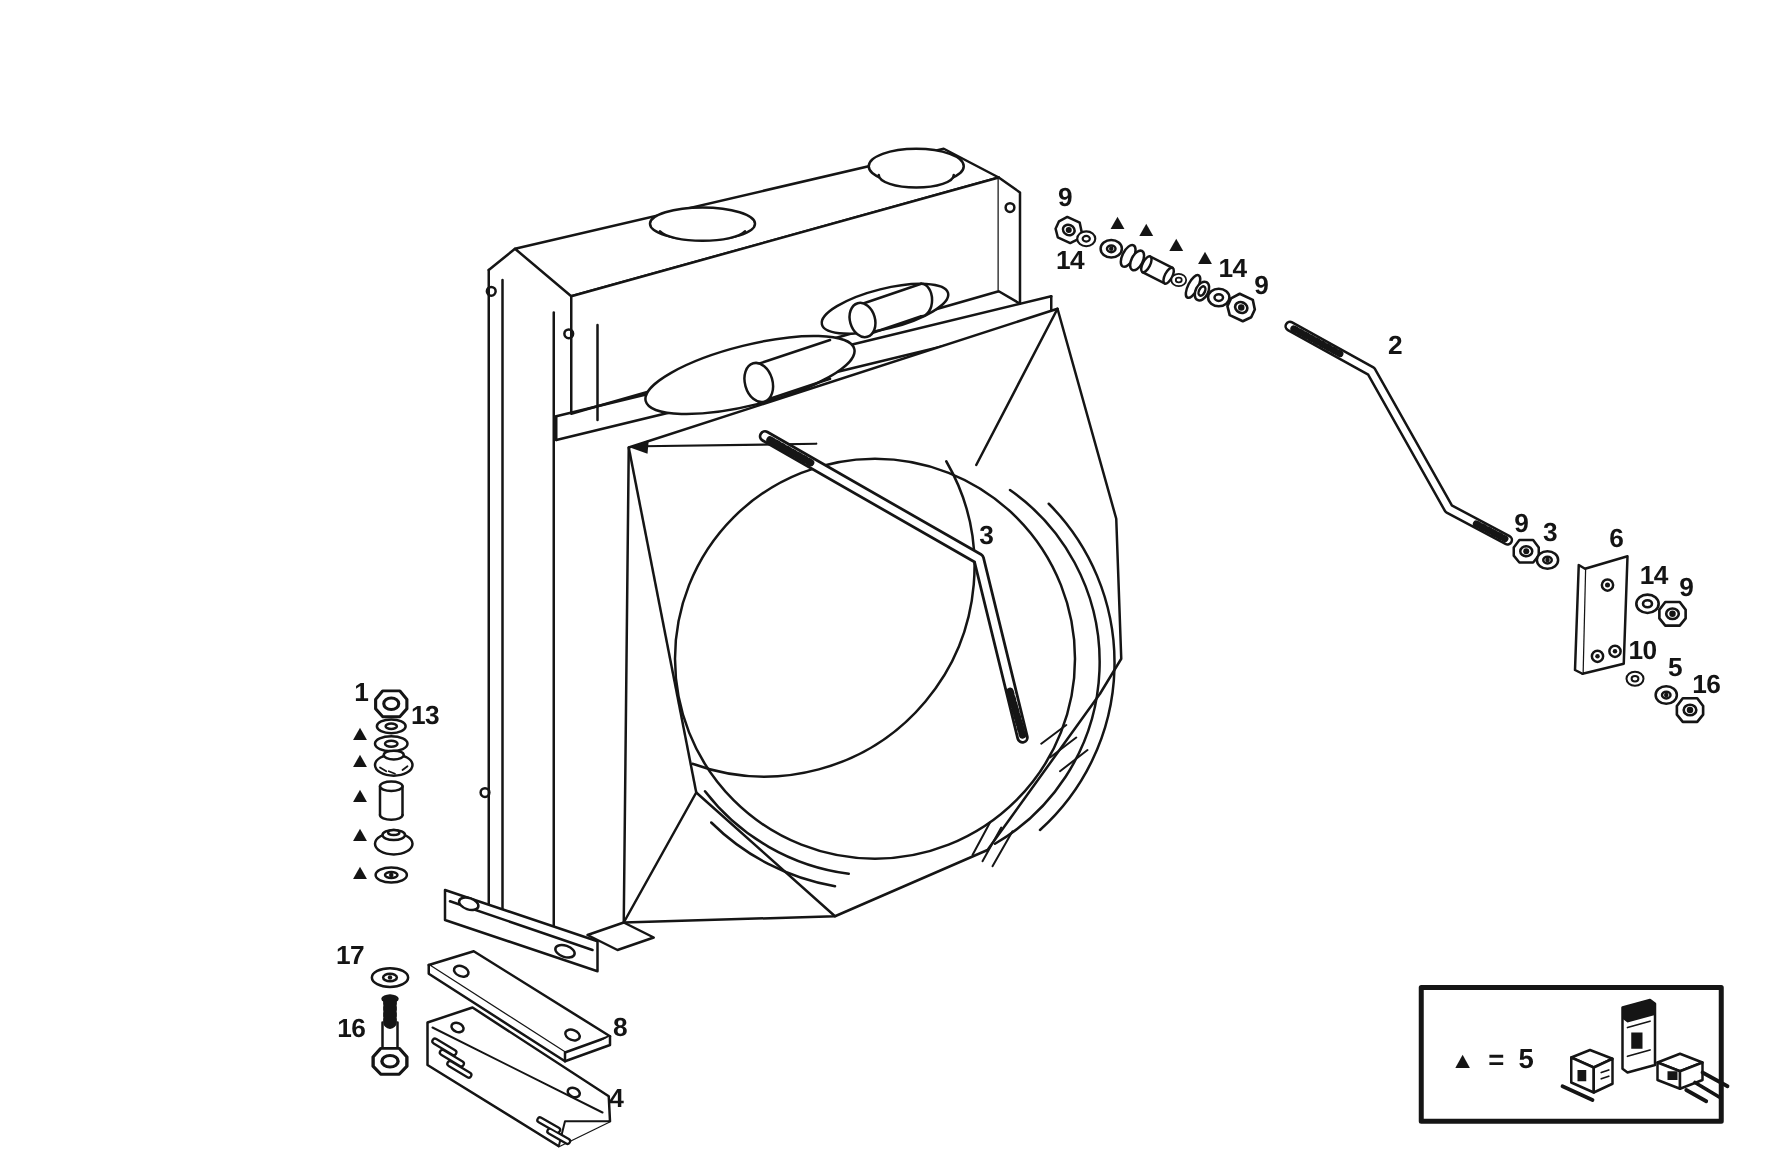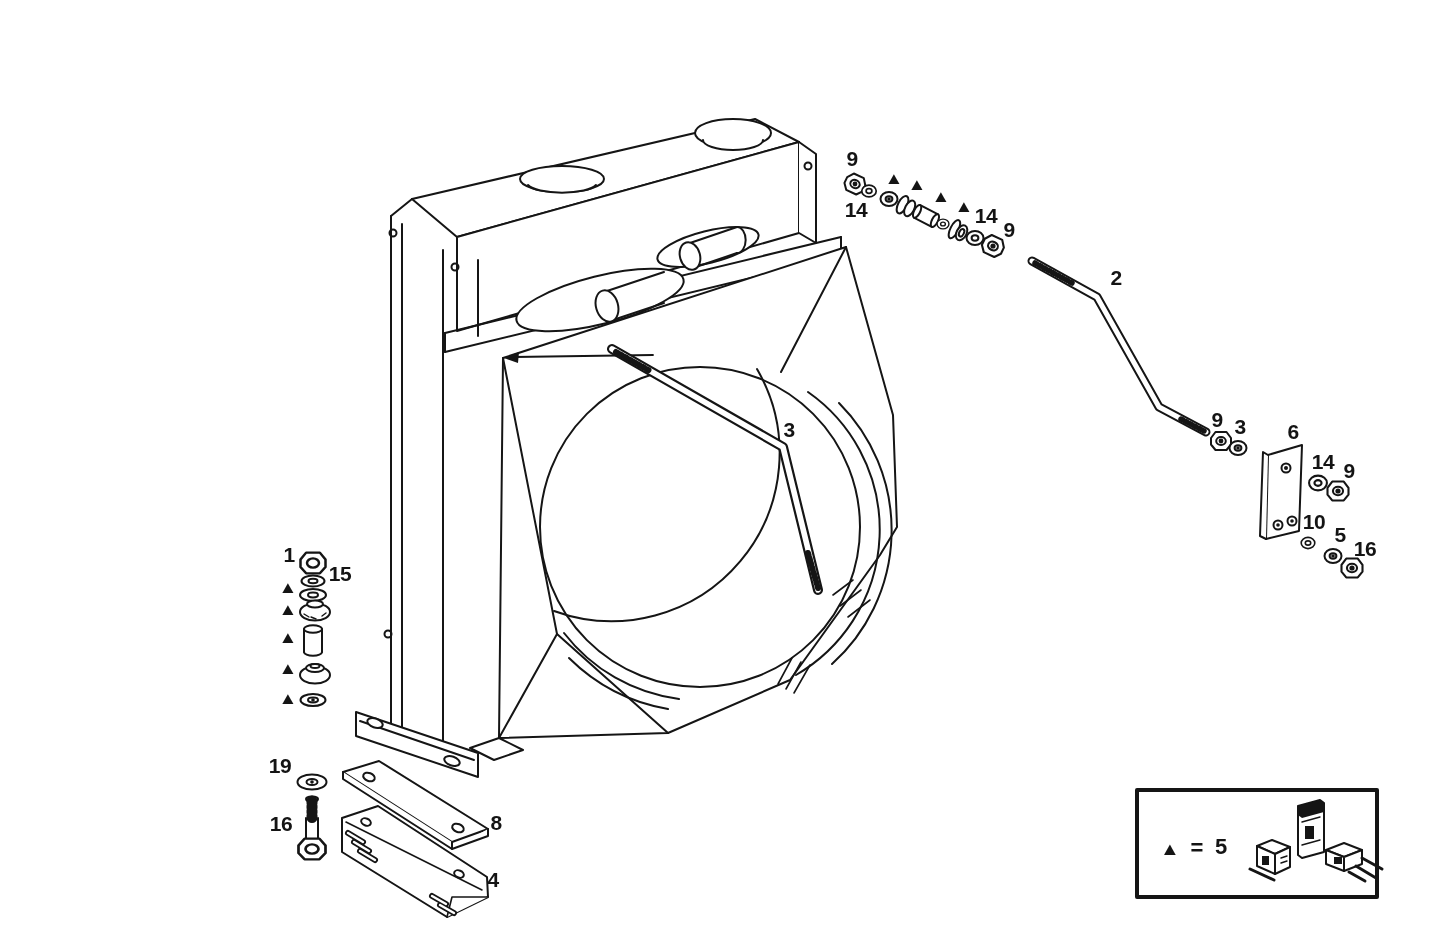--- a/index.html
+++ b/index.html
@@ -273,22 +273,22 @@
   <span class="lbl" style="left:789px;top:429px">3</span>
   <span class="lbl" style="left:1217px;top:419px">9</span>
   <span class="lbl" style="left:1240px;top:426px">3</span>
   <span class="lbl" style="left:1293px;top:431px">6</span>
   <span class="lbl" style="left:1323px;top:461px">14</span>
   <span class="lbl" style="left:1349px;top:470px">9</span>
   <span class="lbl" style="left:1314px;top:521px">10</span>
   <span class="lbl" style="left:1340px;top:534px">5</span>
   <span class="lbl" style="left:1365px;top:548px">16</span>
   <span class="lbl" style="left:289px;top:554px">1</span>
-  <span class="lbl" style="left:340px;top:573px">15</span>
-  <span class="lbl" style="left:280px;top:765px">19</span>
+  <span class="lbl" style="left:340px;top:573px">13</span>
+  <span class="lbl" style="left:280px;top:765px">17</span>
   <span class="lbl" style="left:281px;top:823px">16</span>
   <span class="lbl" style="left:496px;top:822px">8</span>
   <span class="lbl" style="left:493px;top:879px">4</span>
 
   <span class="tri" style="left:894px;top:178px">▲</span>
   <span class="tri" style="left:917px;top:184px">▲</span>
   <span class="tri" style="left:941px;top:196px">▲</span>
   <span class="tri" style="left:964px;top:206px">▲</span>
   <span class="tri" style="left:288px;top:587px">▲</span>
   <span class="tri" style="left:288px;top:609px">▲</span>

